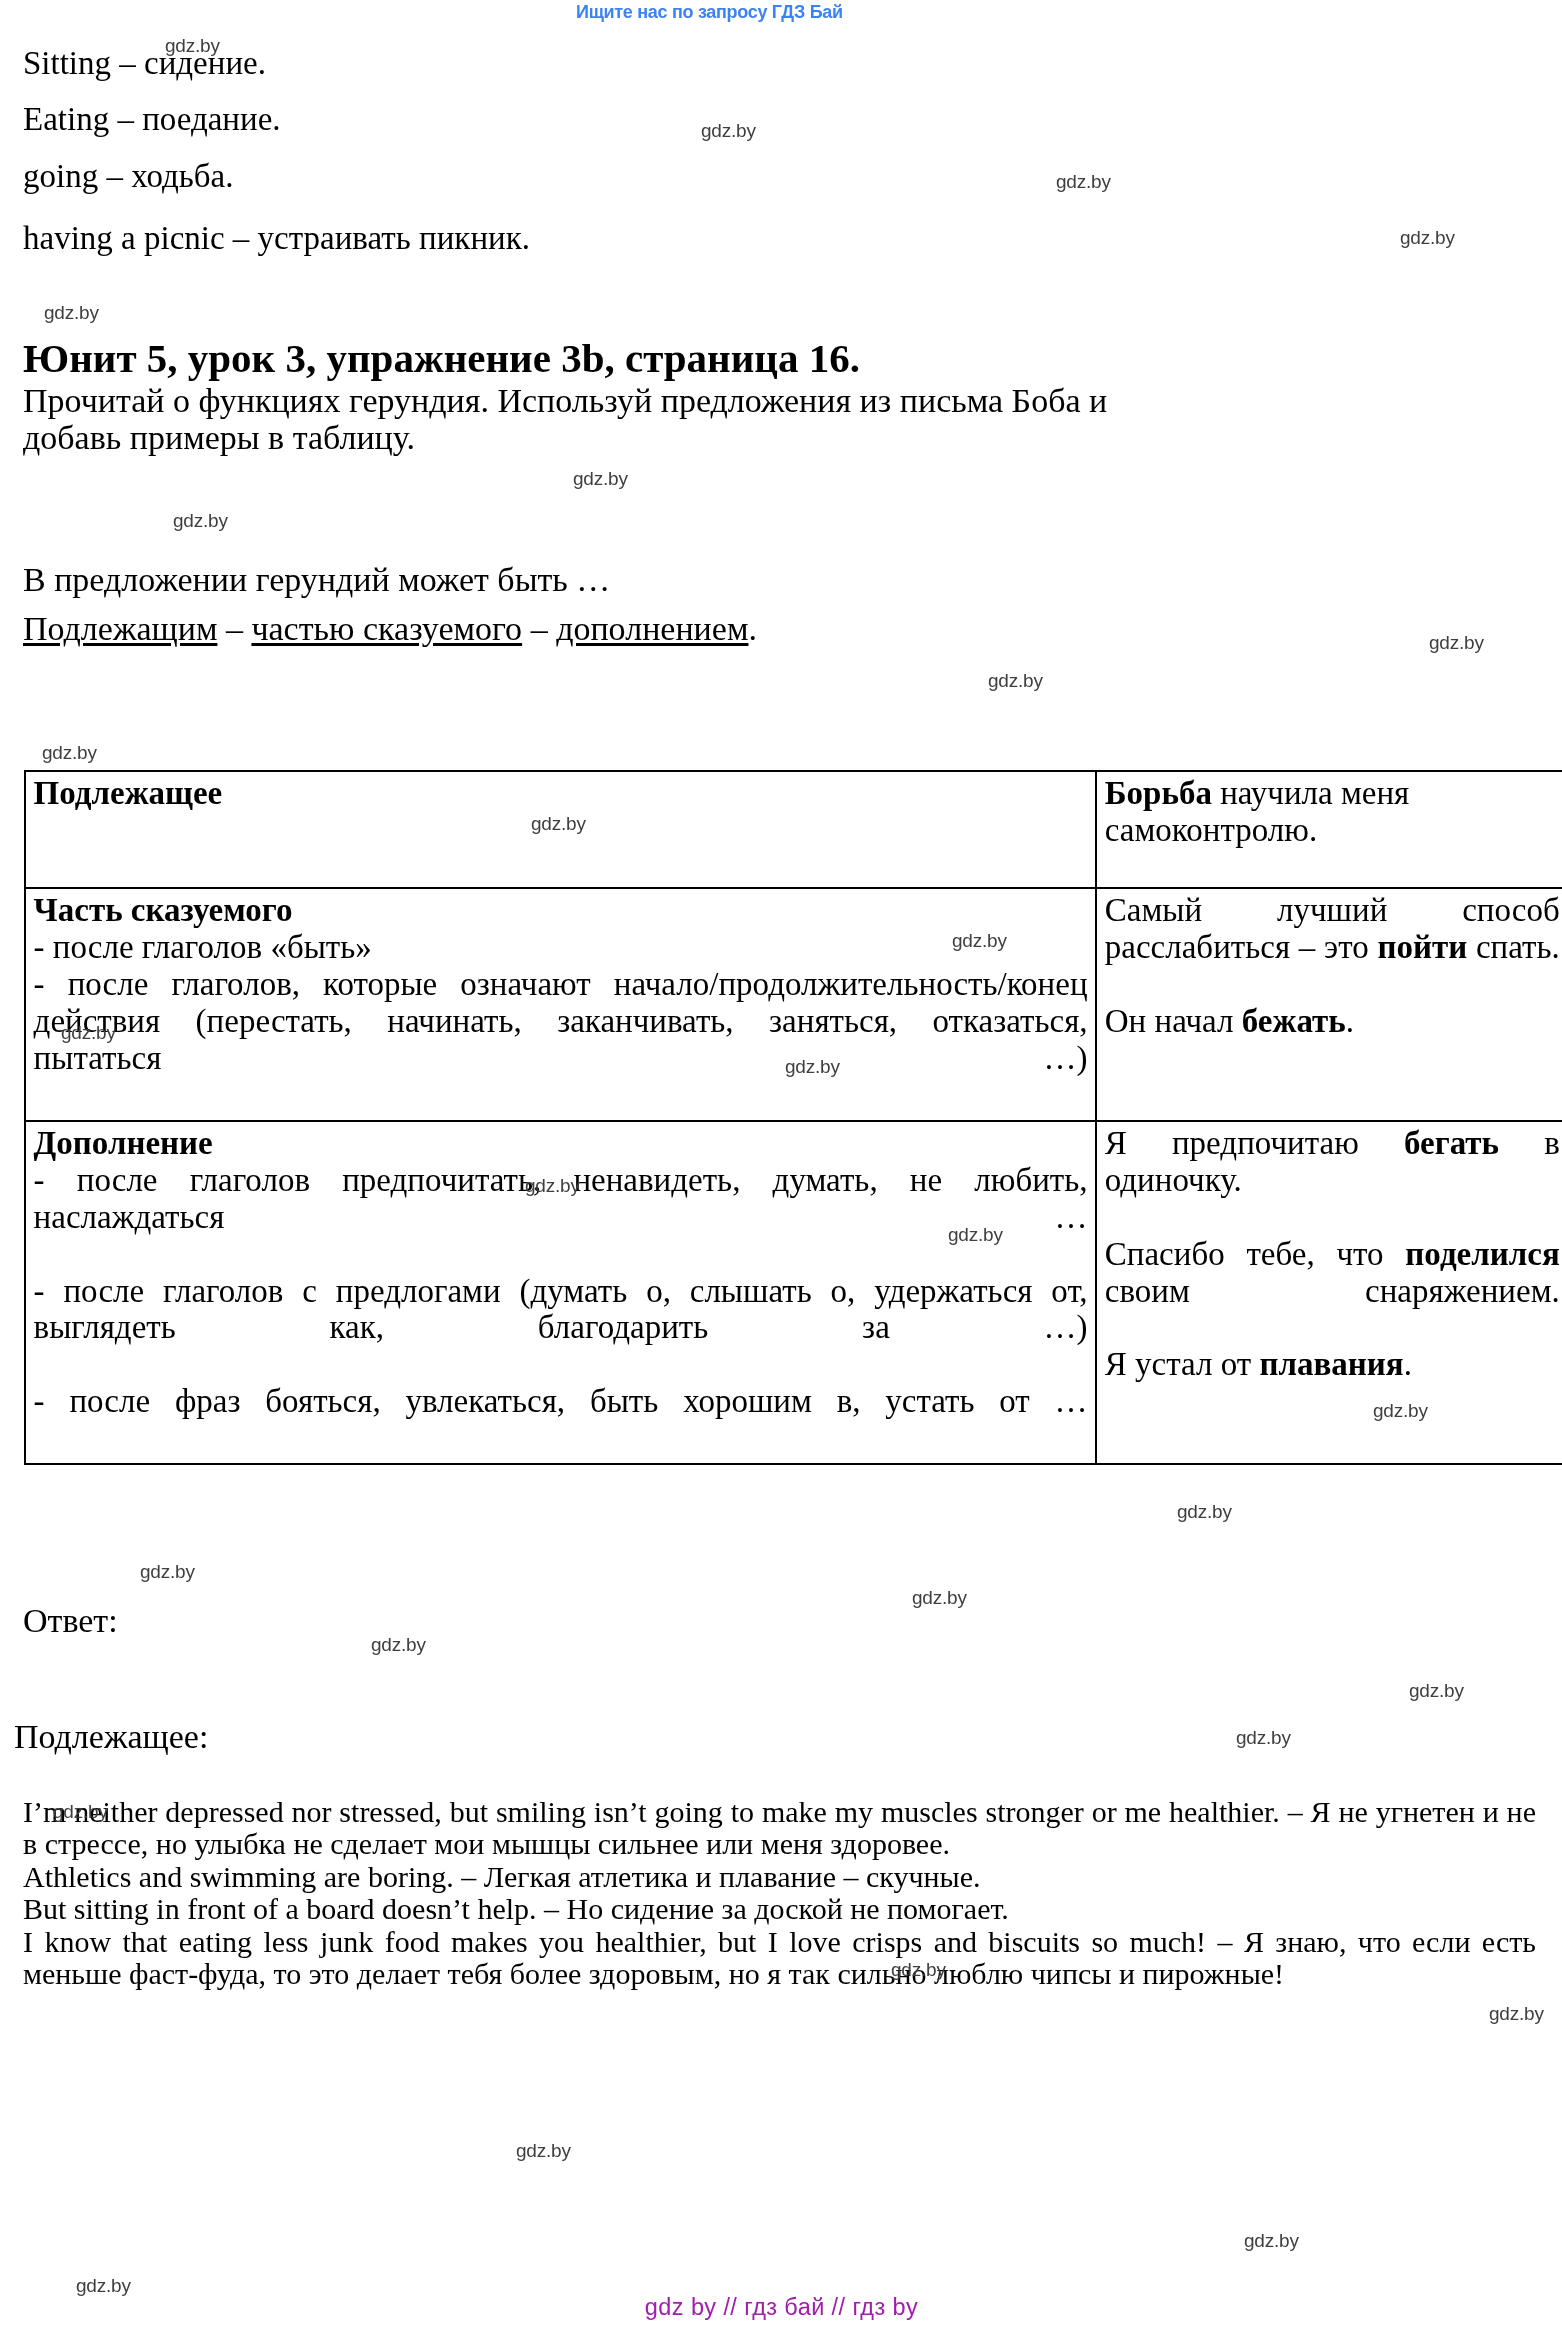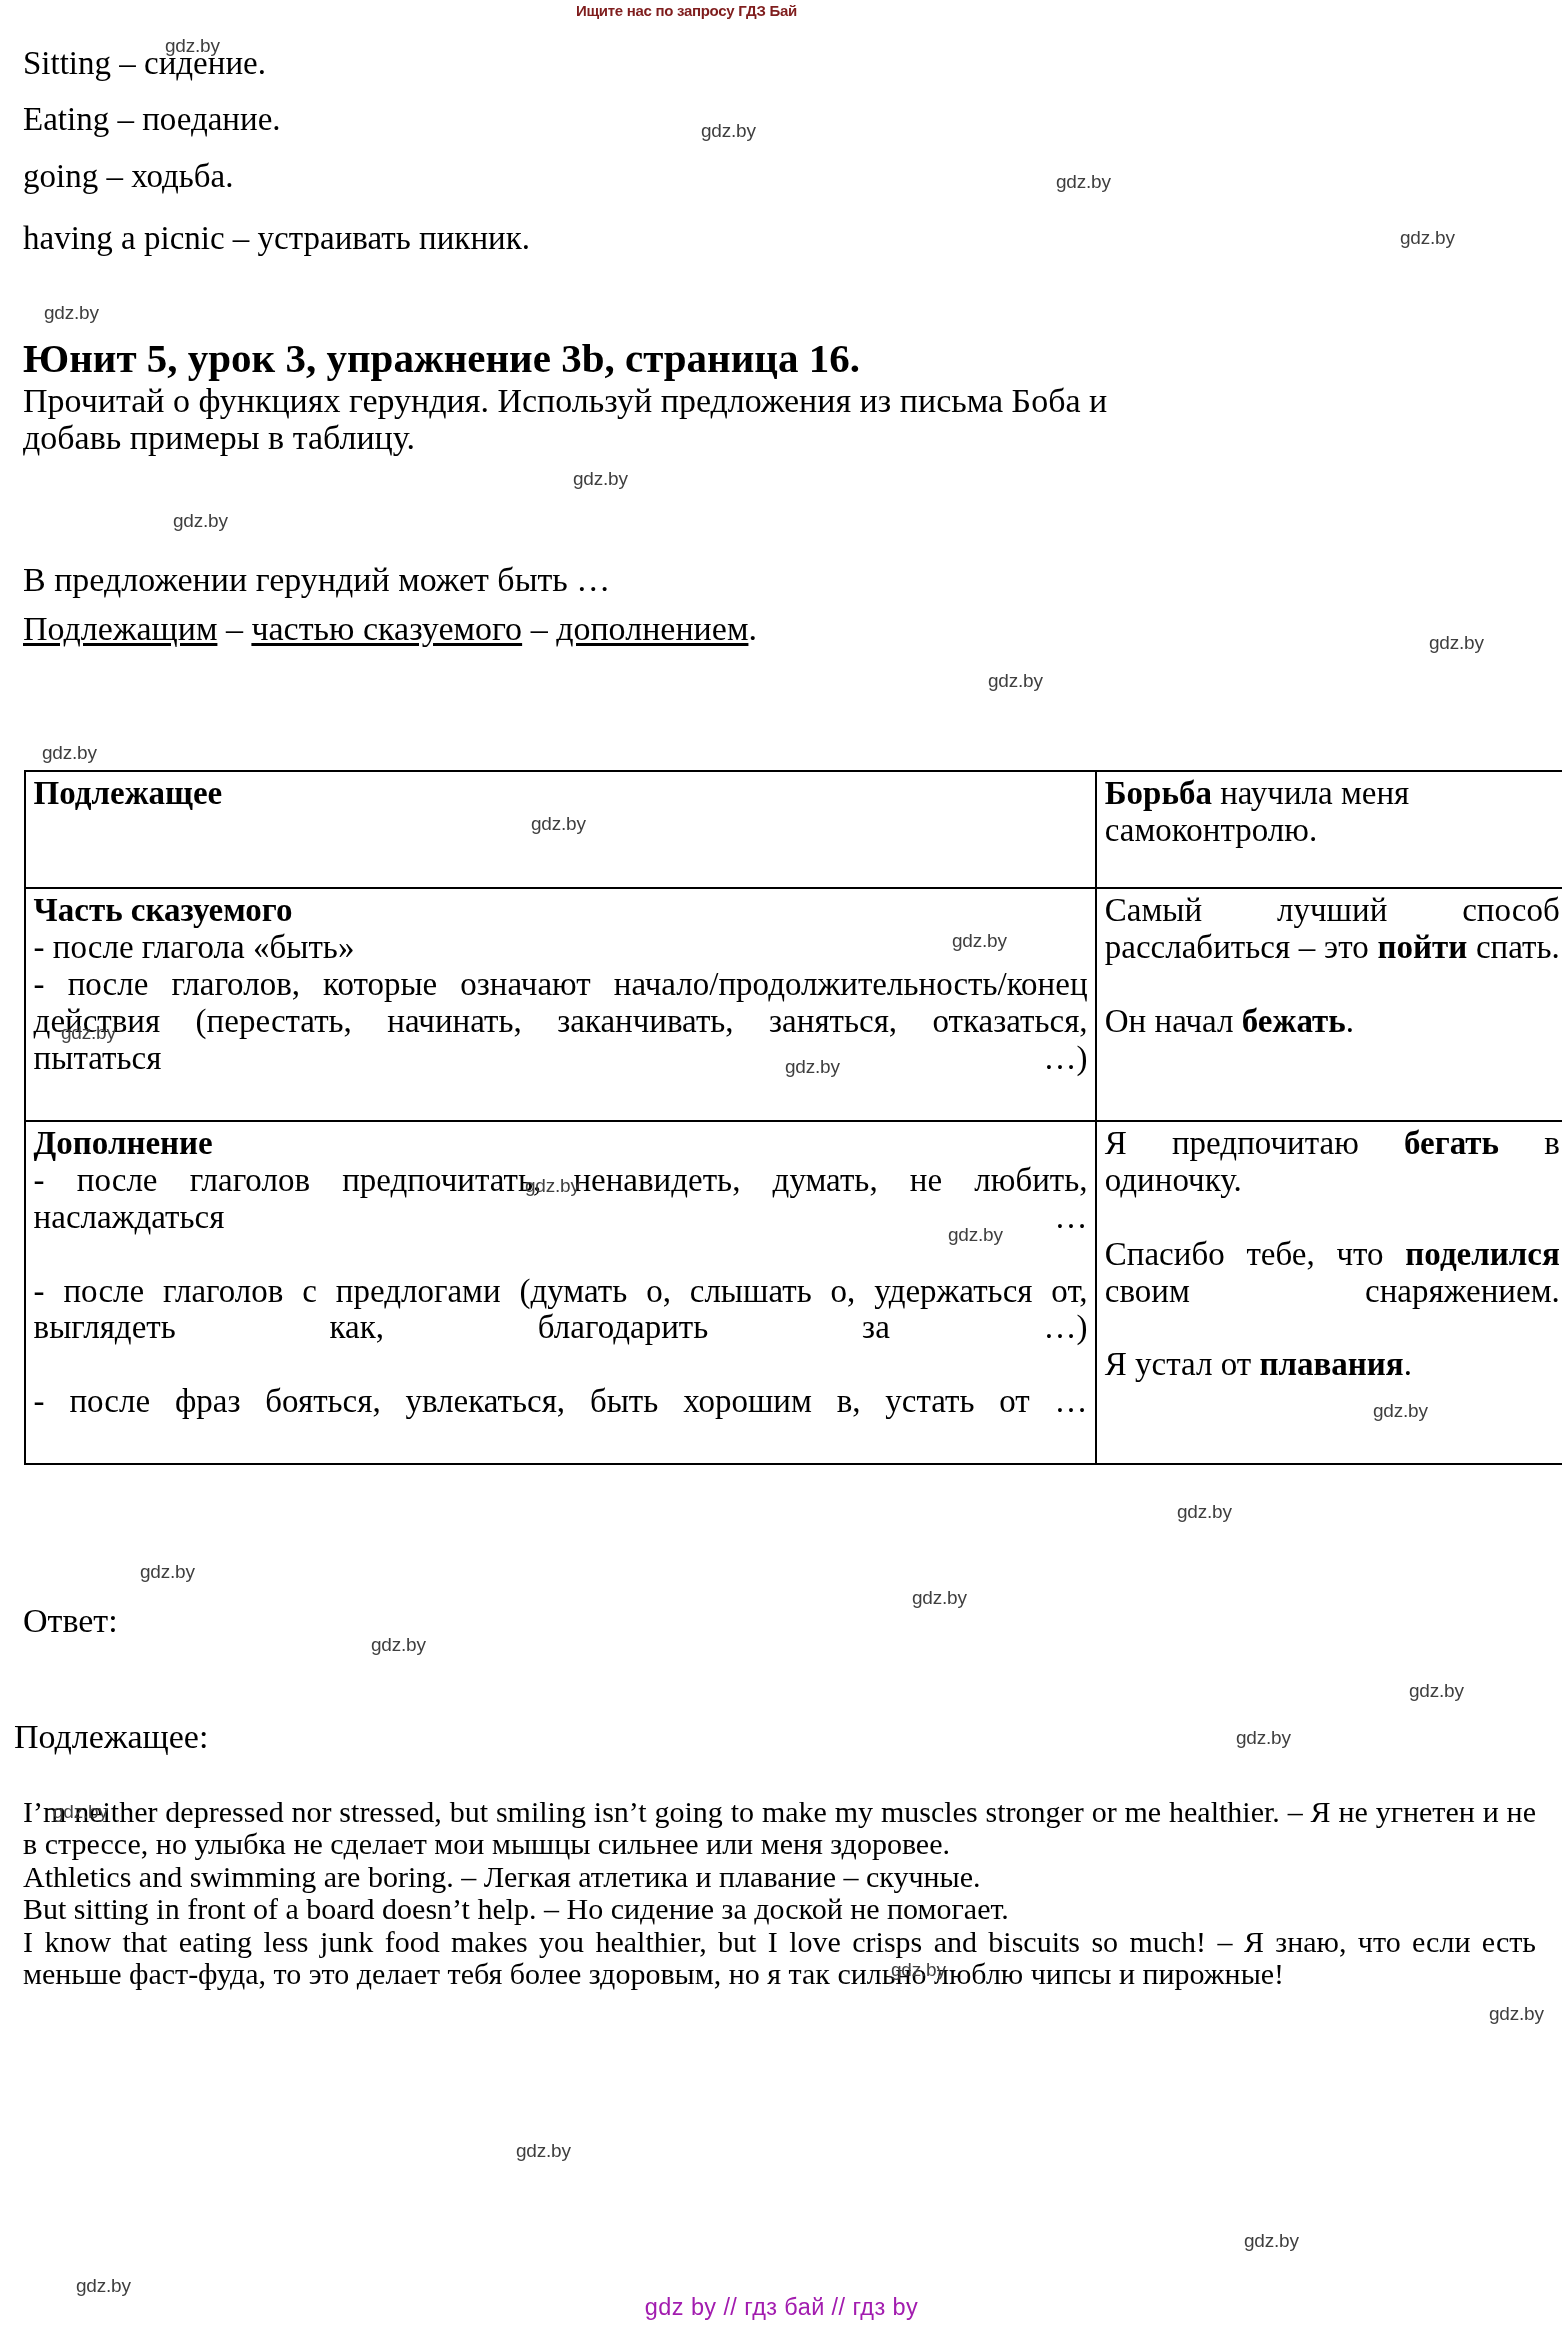--- a/index.html
+++ b/index.html
@@ -27,23 +27,23 @@
     pointer-events: none;
     z-index: 5;
   }
 
   
   .promo {
     position: absolute;
     top: 1.5px;
     left: 576px;
     font-family: "Liberation Sans", sans-serif;
-    font-size: 15px;
+    font-size: 18px;
     font-weight: bold;
-    color: #7f1d1d;
+    color: #3b82f6;
     white-space: nowrap;
     letter-spacing: -0.3px;
   }
 
   
   .footer {
     position: absolute;
     left: 0;
     right: 0;
     bottom: 9px;
@@ -183,21 +183,21 @@
         <span class="cell-head">Подлежащее</span>
       </td>
       <td class="right-col">
         <div><b class="bold">Борьба</b><span> научила меня самоконтролю.</span></div>
       </td>
     </tr>
 
     <tr>
       <td class="left-col">
         <span class="cell-head">Часть сказуемого</span>
-        <div class="nowrapline">- после глагола «быть»</div>
+        <div class="nowrapline">- после глаголов «быть»</div>
         <div class="just">- после глаголов, которые означают начало/продолжительность/конец действия (перестать, начинать, заканчивать, заняться, отказаться, пытаться …)</div>
       </td>
       <td class="right-col">
         <div class="just"><span>Самый лучший способ расслабиться – это </span><b class="bold">пойти</b><span> спать.</span></div>
         <div><span>Он начал </span><b class="bold">бежать</b><span>.</span></div>
       </td>
     </tr>
 
     <tr>
       <td class="left-col">

